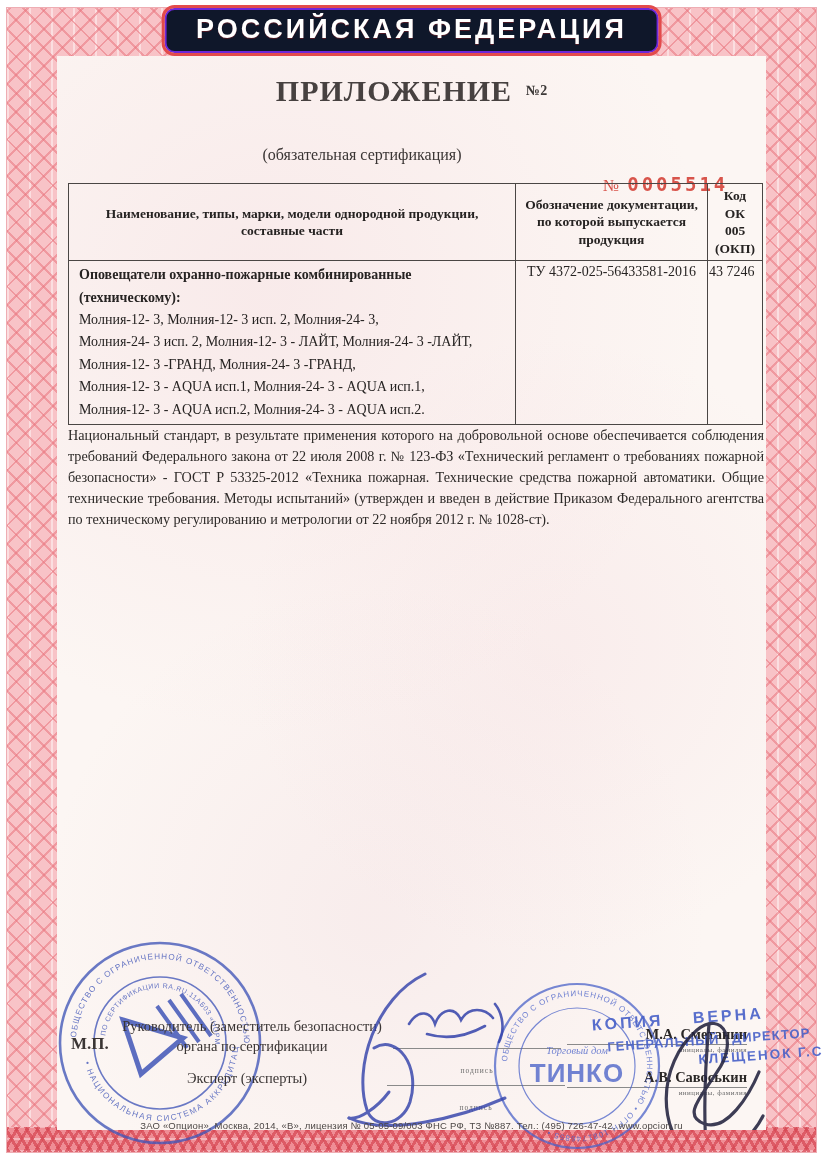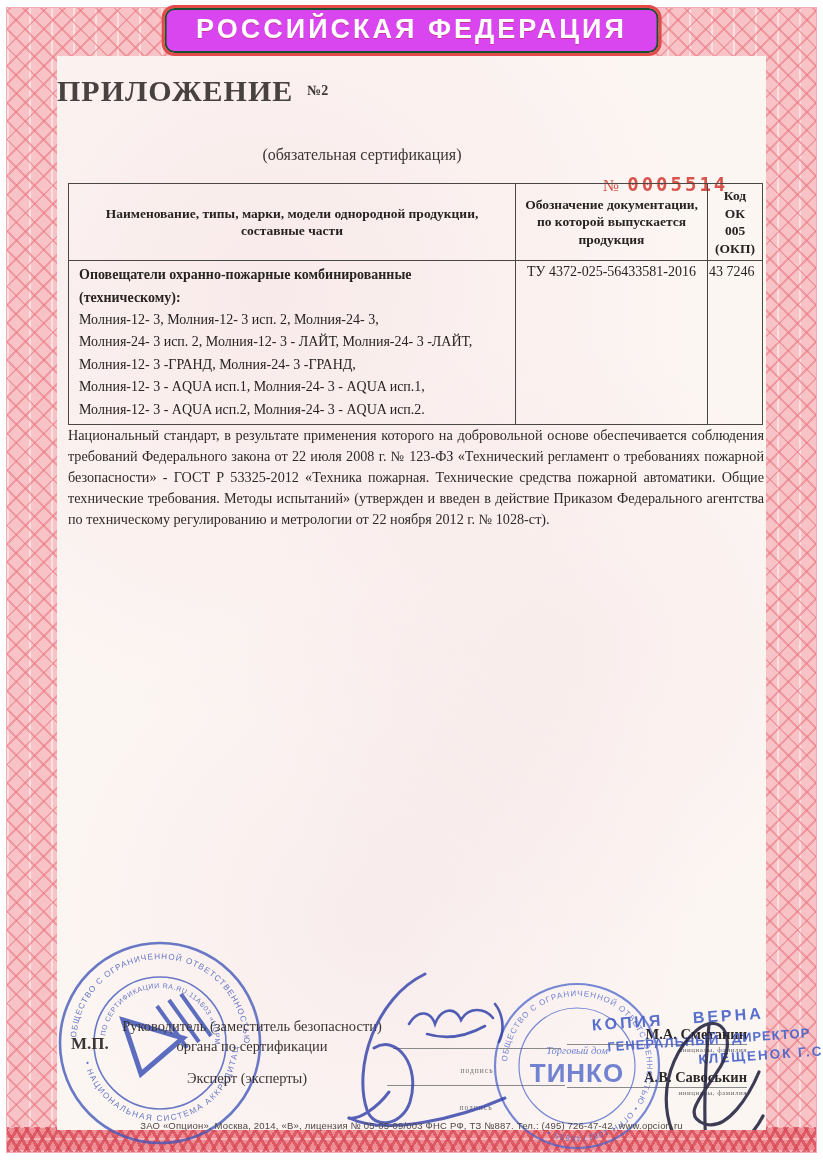--- a/index.html
+++ b/index.html
@@ -24,27 +24,27 @@
   
   .paper{position:absolute;left:57px;top:56px;width:709px;height:1074px;
     background-color:#fcf6f3;
     background-image:
       radial-gradient(circle at 30% 22%, rgba(238,200,208,.25) 0 2%, transparent 45%),
       radial-gradient(circle at 70% 55%, rgba(238,200,208,.20) 0 2%, transparent 40%),
       radial-gradient(circle at 45% 80%, rgba(230,195,205,.18) 0 2%, transparent 35%);}
 
   
   .banner{position:absolute;top:8px;left:50%;transform:translateX(-50%);z-index:5;
-    background:#d946ef;border:2px solid #14532d;outline:3px solid #e34b4b;border-radius:10px;
+    background:#0f172a;border:2px solid #6d28d9;outline:3px solid #e34b4b;border-radius:10px;
     padding:4px 30px 6px 30px;}
   .banner span{font-family:"Liberation Sans", sans-serif;font-weight:bold;font-size:27px;
     letter-spacing:3px;color:#fff;text-shadow:0 1px 0 rgba(170,30,30,.4);white-space:nowrap;}
 
   
-  .title-row{position:absolute;top:18px;left:0;width:100%;text-align:left;color:#474140;}
+  .title-row{position:absolute;top:18px;left:0;width:100%;text-align:center;color:#474140;}
   .title-row .t{font-size:30px;font-weight:bold;letter-spacing:1px;}
   .title-row .no{font-size:14px;font-weight:bold;vertical-align:super;margin-left:14px;color:#3c3837;}
   .cert-line{position:absolute;top:62px;left:138px;white-space:nowrap;color:#3a3534;}
   .cert-line .lbl{font-size:17.5px;font-weight:bold;letter-spacing:.5px;}
   .cert-line .sign{font-size:16px;font-weight:bold;margin-left:16px;}
   .cert-line .num{font-size:15.5px;font-weight:bold;margin-left:28px;color:#201e1e;letter-spacing:.4px;}
   .cert-type{position:absolute;top:90px;left:120px;width:370px;text-align:center;font-size:16px;color:#3a3534;}
   .serial{position:absolute;top:93px;left:546px;color:#d8544b;white-space:nowrap;margin-top:24px;}
   .serial .sign{font-size:17px;font-family:"Liberation Serif",serif;}
   .serial .digits{font-family:"DejaVu Sans Mono",monospace;font-weight:bold;font-size:19px;letter-spacing:3px;margin-left:8px;}

